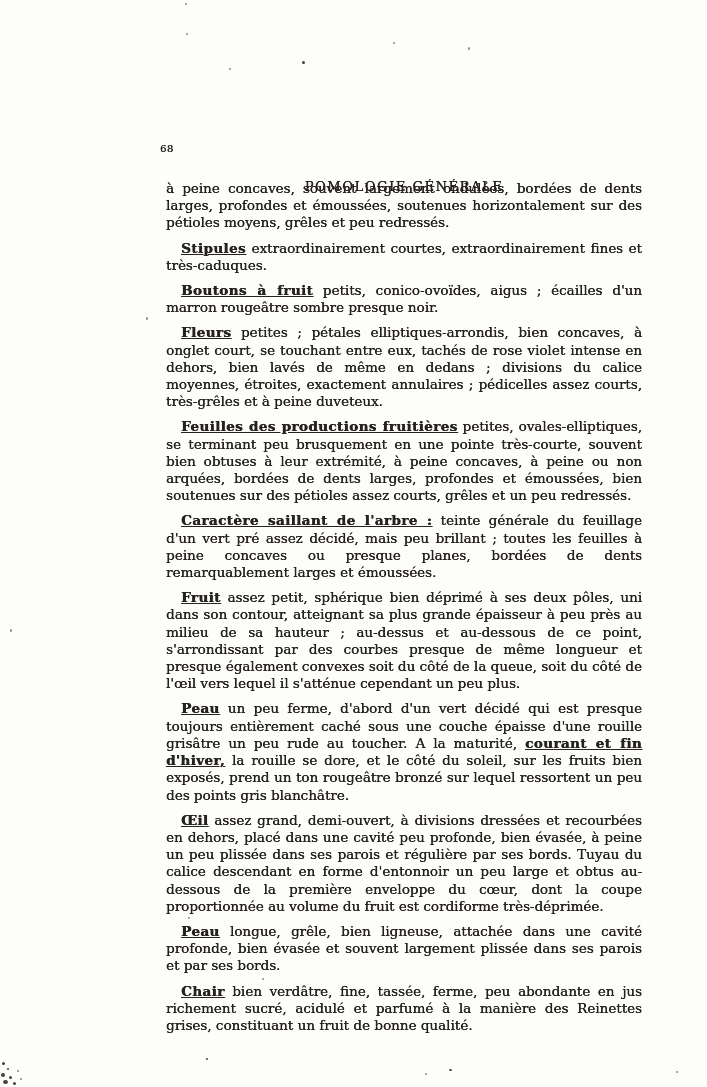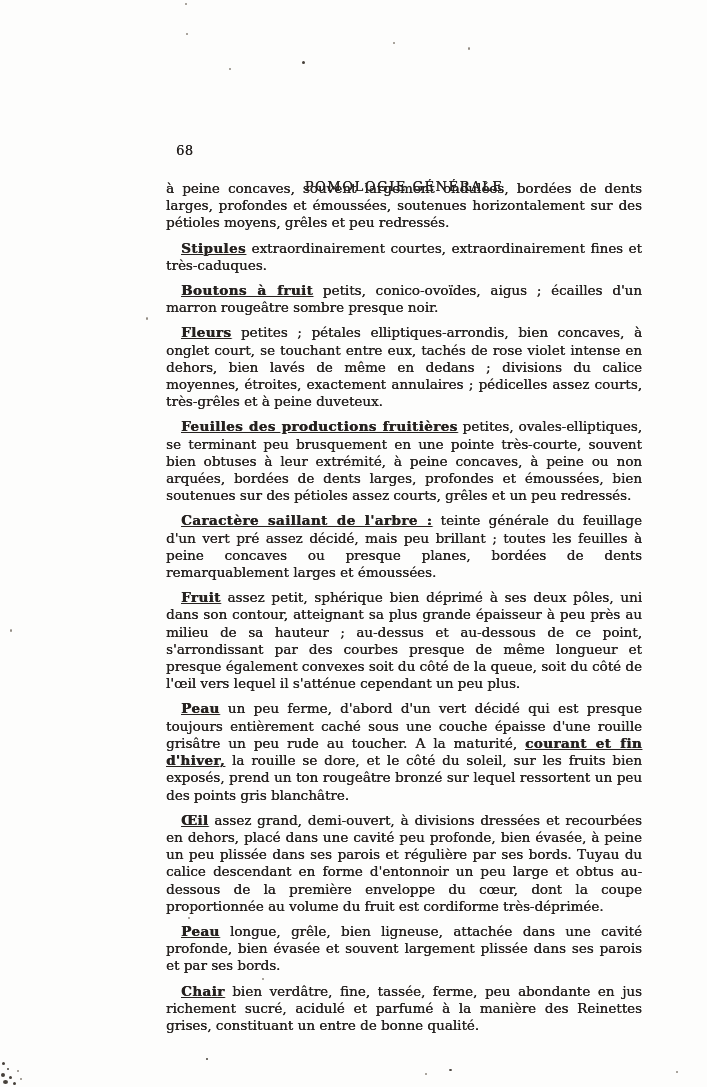--- a/index.html
+++ b/index.html
@@ -28,23 +28,23 @@
     position: absolute;
     top: 143px;
     left: 158px;
     width: 492px;
     height: 18px;
     font-size: 13px;
     letter-spacing: 0.5px;
   }
   .page-number {
     position: absolute;
-    left: 18px;
+    left: 2px;
     top: 0;
-    font-size: 13px;
+    font-size: 10px;
     text-shadow: 0.3px 0 0 currentColor;
   }
   .running-title {
     position: absolute;
     left: 0;
     right: 0;
     top: 0;
     text-align: center;
     letter-spacing: 1.6px;
     font-size: 13px;
@@ -97,21 +97,21 @@
       <p class="para no-indent"><span class="body-text">à peine concaves, souvent largement ondulées, bordées de dents larges, profondes et émoussées, soutenues horizontalement sur des pétioles moyens, grêles et peu redressés.</span></p>
       <p class="para"><span class="lead">Stipules</span><span class="body-text"> extraordinairement courtes, extraordinairement fines et très-caduques.</span></p>
       <p class="para"><span class="lead">Boutons à fruit</span><span class="body-text"> petits, conico-ovoïdes, aigus&nbsp;; écailles d'un marron rougeâtre sombre presque noir.</span></p>
       <p class="para"><span class="lead">Fleurs</span><span class="body-text"> petites&nbsp;; pétales elliptiques-arrondis, bien concaves, à onglet court, se touchant entre eux, tachés de rose violet intense en dehors, bien lavés de même en dedans&nbsp;; divisions du calice moyennes, étroites, exactement annulaires&nbsp;; pédicelles assez courts, très-grêles et à peine duveteux.</span></p>
       <p class="para"><span class="lead">Feuilles des productions fruitières</span><span class="body-text"> petites, ovales-elliptiques, se terminant peu brusquement en une pointe très-courte, souvent bien obtuses à leur extrémité, à peine concaves, à peine ou non arquées, bordées de dents larges, profondes et émoussées, bien soutenues sur des pétioles assez courts, grêles et un peu redressés.</span></p>
       <p class="para"><span class="lead">Caractère saillant de l'arbre&nbsp;:</span><span class="body-text"> teinte générale du feuillage d'un vert pré assez décidé, mais peu brillant&nbsp;; toutes les feuilles à peine concaves ou presque planes, bordées de dents remarquablement larges et émoussées.</span></p>
       <p class="para"><span class="lead">Fruit</span><span class="body-text"> assez petit, sphérique bien déprimé à ses deux pôles, uni dans son contour, atteignant sa plus grande épaisseur à peu près au milieu de sa hauteur&nbsp;; au-dessus et au-dessous de ce point, s'arrondissant par des courbes presque de même longueur et presque également convexes soit du côté de la queue, soit du côté de l'œil vers lequel il s'atténue cependant un peu plus.</span></p>
       <p class="para"><span class="lead">Peau</span><span class="body-text"> un peu ferme, d'abord d'un vert décidé qui est presque toujours entièrement caché sous une couche épaisse d'une rouille grisâtre un peu rude au toucher. A la maturité, </span><span class="lead">courant et fin d'hiver,</span><span class="body-text"> la rouille se dore, et le côté du soleil, sur les fruits bien exposés, prend un ton rougeâtre bronzé sur lequel ressortent un peu des points gris blanchâtre.</span></p>
       <p class="para"><span class="lead">Œil</span><span class="body-text"> assez grand, demi-ouvert, à divisions dressées et recourbées en dehors, placé dans une cavité peu profonde, bien évasée, à peine un peu plissée dans ses parois et régulière par ses bords. Tuyau du calice descendant en forme d'entonnoir un peu large et obtus au-dessous de la première enveloppe du cœur, dont la coupe proportionnée au volume du fruit est cordiforme très-déprimée.</span></p>
       <p class="para"><span class="lead">Peau</span><span class="body-text"> longue, grêle, bien ligneuse, attachée dans une cavité profonde, bien évasée et souvent largement plissée dans ses parois et par ses bords.</span></p>
-      <p class="para"><span class="lead">Chair</span><span class="body-text"> bien verdâtre, fine, tassée, ferme, peu abondante en jus richement sucré, acidulé et parfumé à la manière des Reinettes grises, constituant un entre de bonne qualité.</span></p>
+      <p class="para"><span class="lead">Chair</span><span class="body-text"> bien verdâtre, fine, tassée, ferme, peu abondante en jus richement sucré, acidulé et parfumé à la manière des Reinettes grises, constituant un fruit de bonne qualité.</span></p>
     </main>
 
   <div>
     <i class="speck faint" style="left:185px;top:3px;width:2px;height:2px"></i>
     <i class="speck faint" style="left:186px;top:33px;width:2px;height:2px"></i>
     <i class="speck faint" style="left:393px;top:42px;width:2px;height:2px"></i>
     <i class="speck" style="left:302px;top:61px;width:3px;height:3px"></i>
     <i class="speck faint" style="left:468px;top:47px;width:2px;height:3px"></i>
     <i class="speck faint" style="left:229px;top:68px;width:2px;height:2px"></i>
     <i class="speck faint" style="left:146px;top:317px;width:2px;height:3px"></i>

